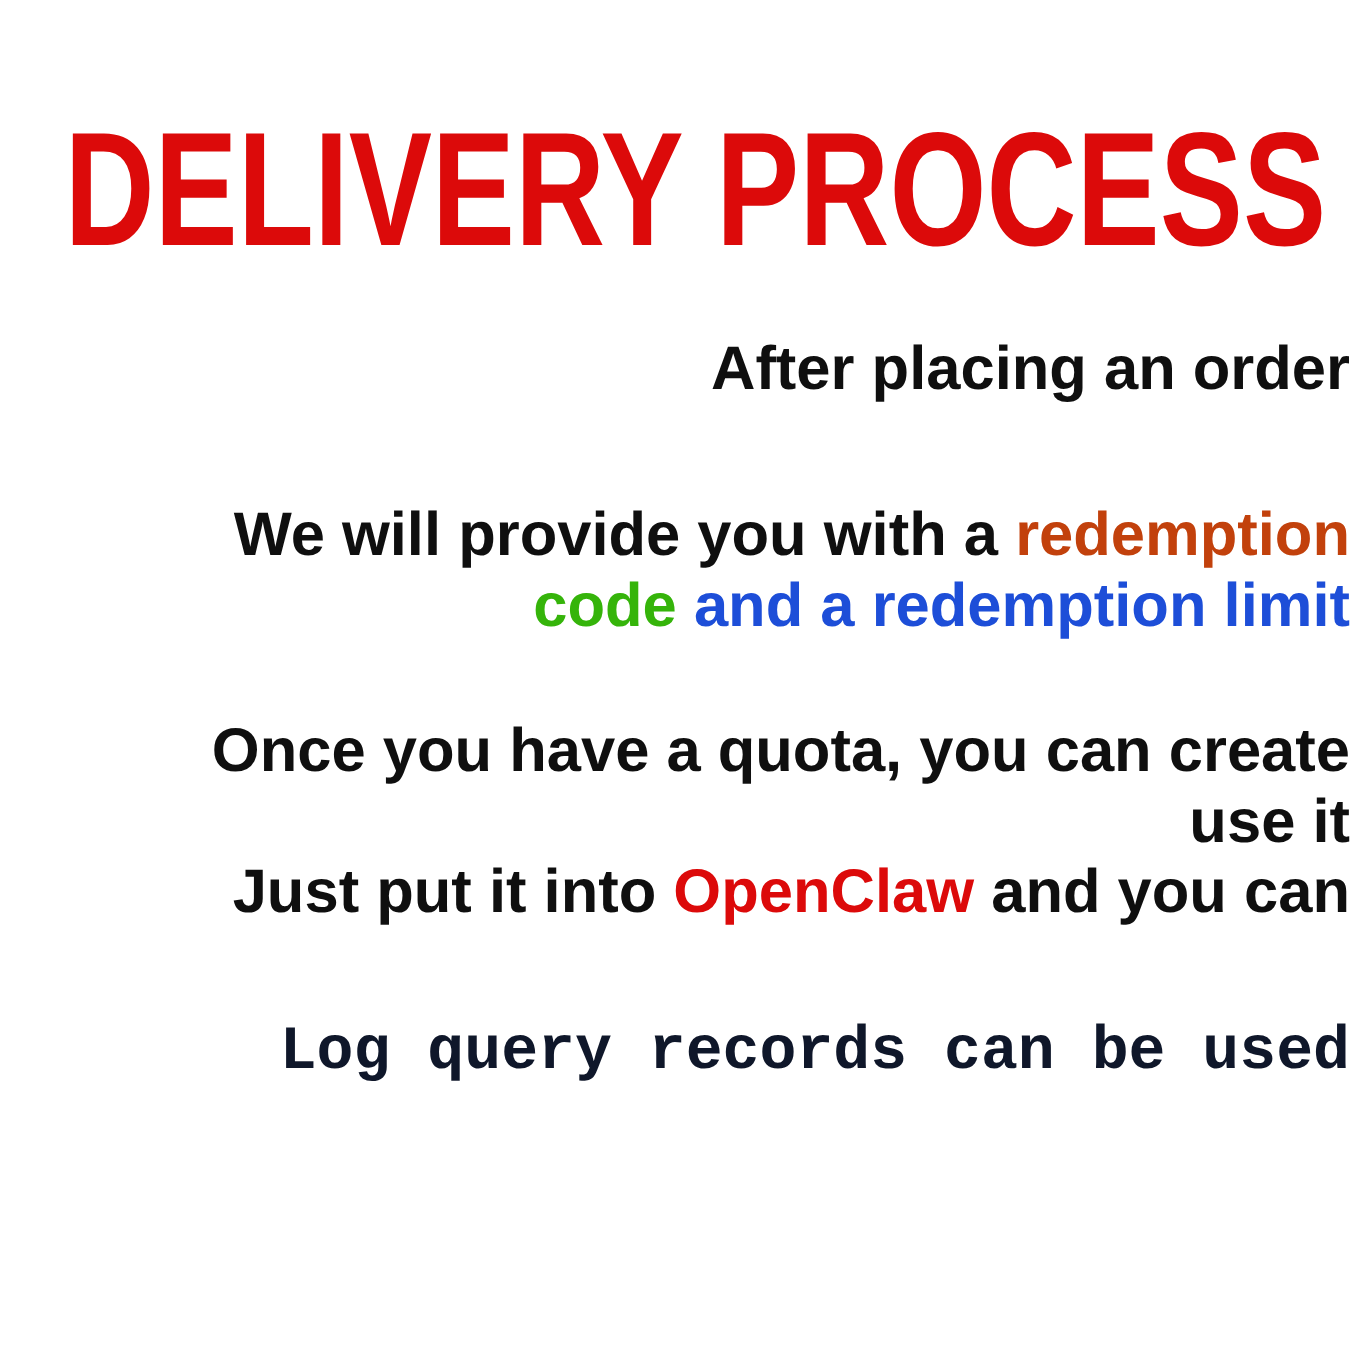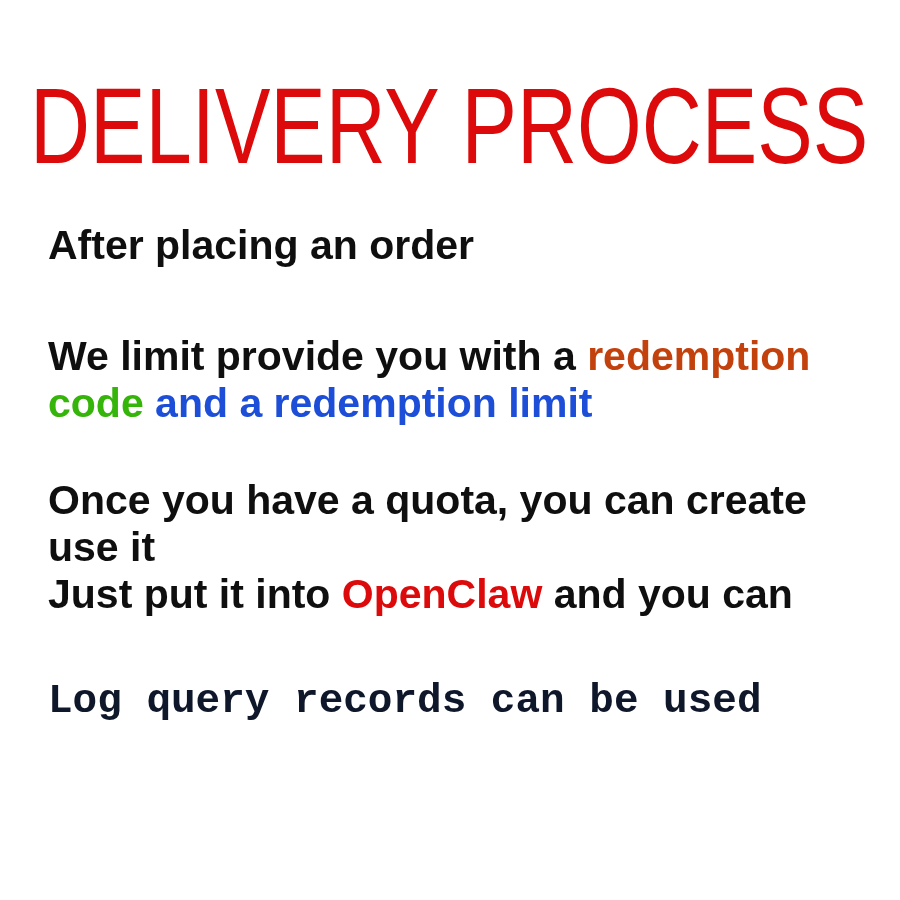--- a/index.html
+++ b/index.html
@@ -13,41 +13,41 @@
     overflow: hidden;
     font-family: "Liberation Sans", sans-serif;
   }
   .page {
     position: relative;
     width: 900px;
     height: 900px;
     background: #ffffff;
   }
   h1.title {
-    margin: 72px 0 0 30px;
+    margin: 72px 0 0 43px;
     font-size: 108px;
     line-height: 1;
-    font-weight: normal;
+    font-weight: bold;
     white-space: nowrap;
     letter-spacing: 0;
   }
   h1.title .title-inner {
     display: inline-block;
     transform: scaleX(0.77);
     transform-origin: 0 50%;
     white-space: nowrap;
   }
   .content {
     margin: 42px 0 0 48px;
     font-size: 41px;
     line-height: 47px;
     font-weight: bold;
     color: #0f0f0f;
   }
-  .paragraph { margin: 0; }
+  .paragraph { margin: 0; text-align: right; }
   .p-gap-1 { margin-bottom: 64px; }
   .p-gap-2 { margin-bottom: 50px; }
   .p-gap-3 { margin-bottom: 57px; }
   .text-line {
     white-space: nowrap;
   }
   .text-segment { display: inline; }
 </style>
 </head>
 <body>
@@ -61,21 +61,21 @@
   <div class="content">
 
     <div class="paragraph p-gap-1">
       <div class="text-line">
         <span class="text-segment" style="color: rgb(15, 15, 15);">After placing an order</span>
       </div>
     </div>
 
     <div class="paragraph p-gap-2">
       <div class="text-line">
-        <span class="text-segment" style="color: rgb(15, 15, 15);">We limit provide you with a </span><span class="text-segment" style="color: #c2410c;">redemption</span>
+        <span class="text-segment" style="color: rgb(15, 15, 15);">We will provide you with a </span><span class="text-segment" style="color: #c2410c;">redemption</span>
       </div>
       <div class="text-line">
         <span class="text-segment" style="color: rgb(53, 180, 10);">code</span><span class="text-segment" style="color: #1d4ed8;"> and a redemption limit</span>
       </div>
     </div>
 
     <div class="paragraph p-gap-3">
       <div class="text-line">
         <span class="text-segment" style="color: rgb(15, 15, 15);">Once you have a quota, you can create</span>
       </div>

